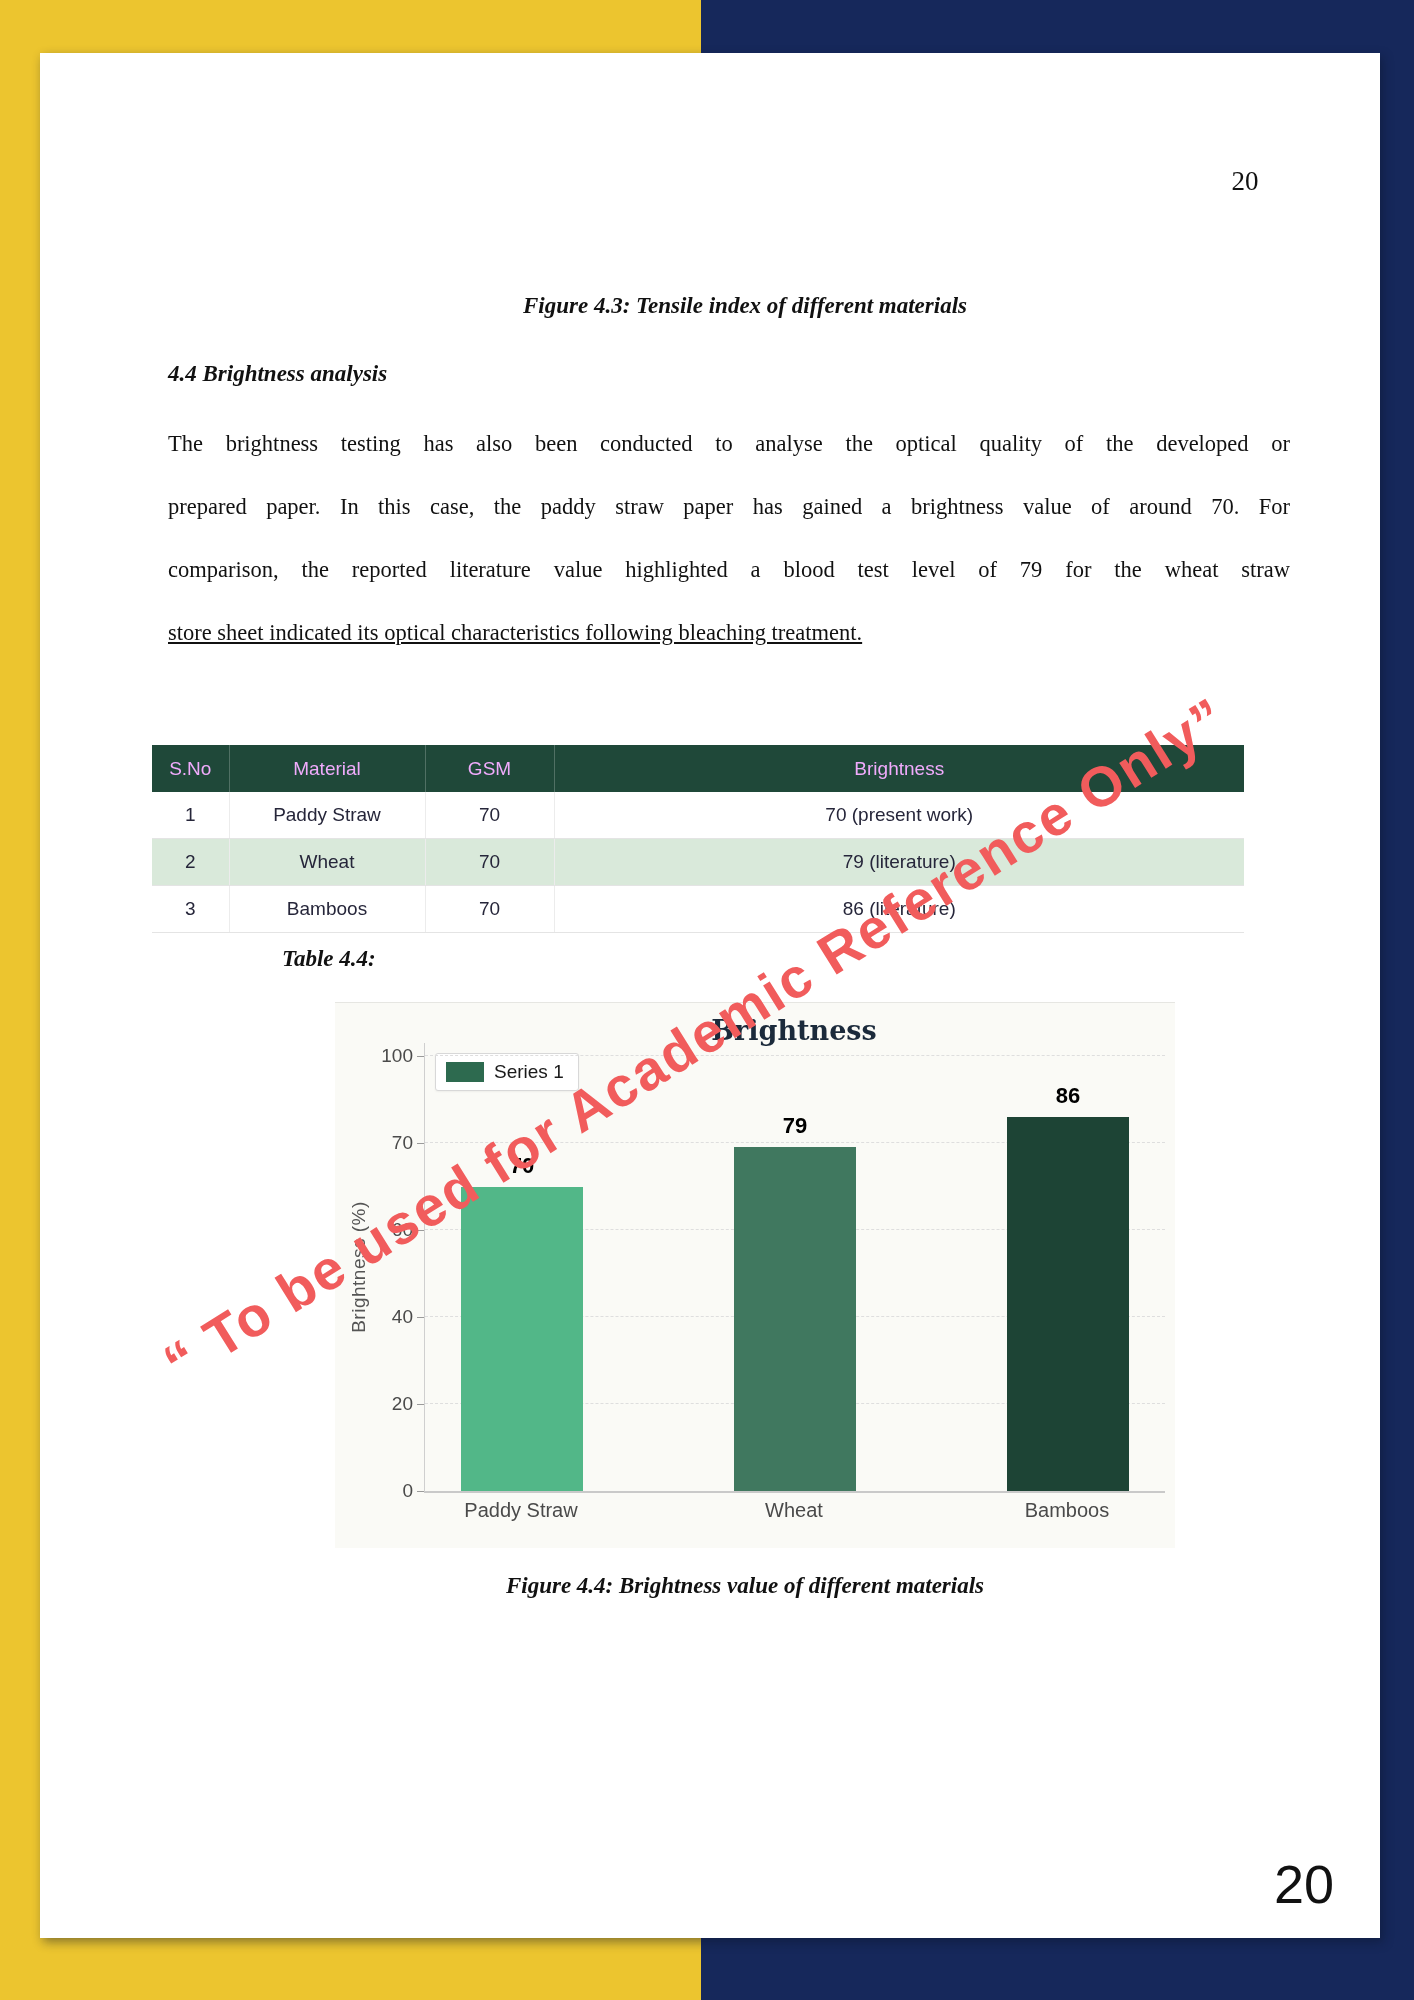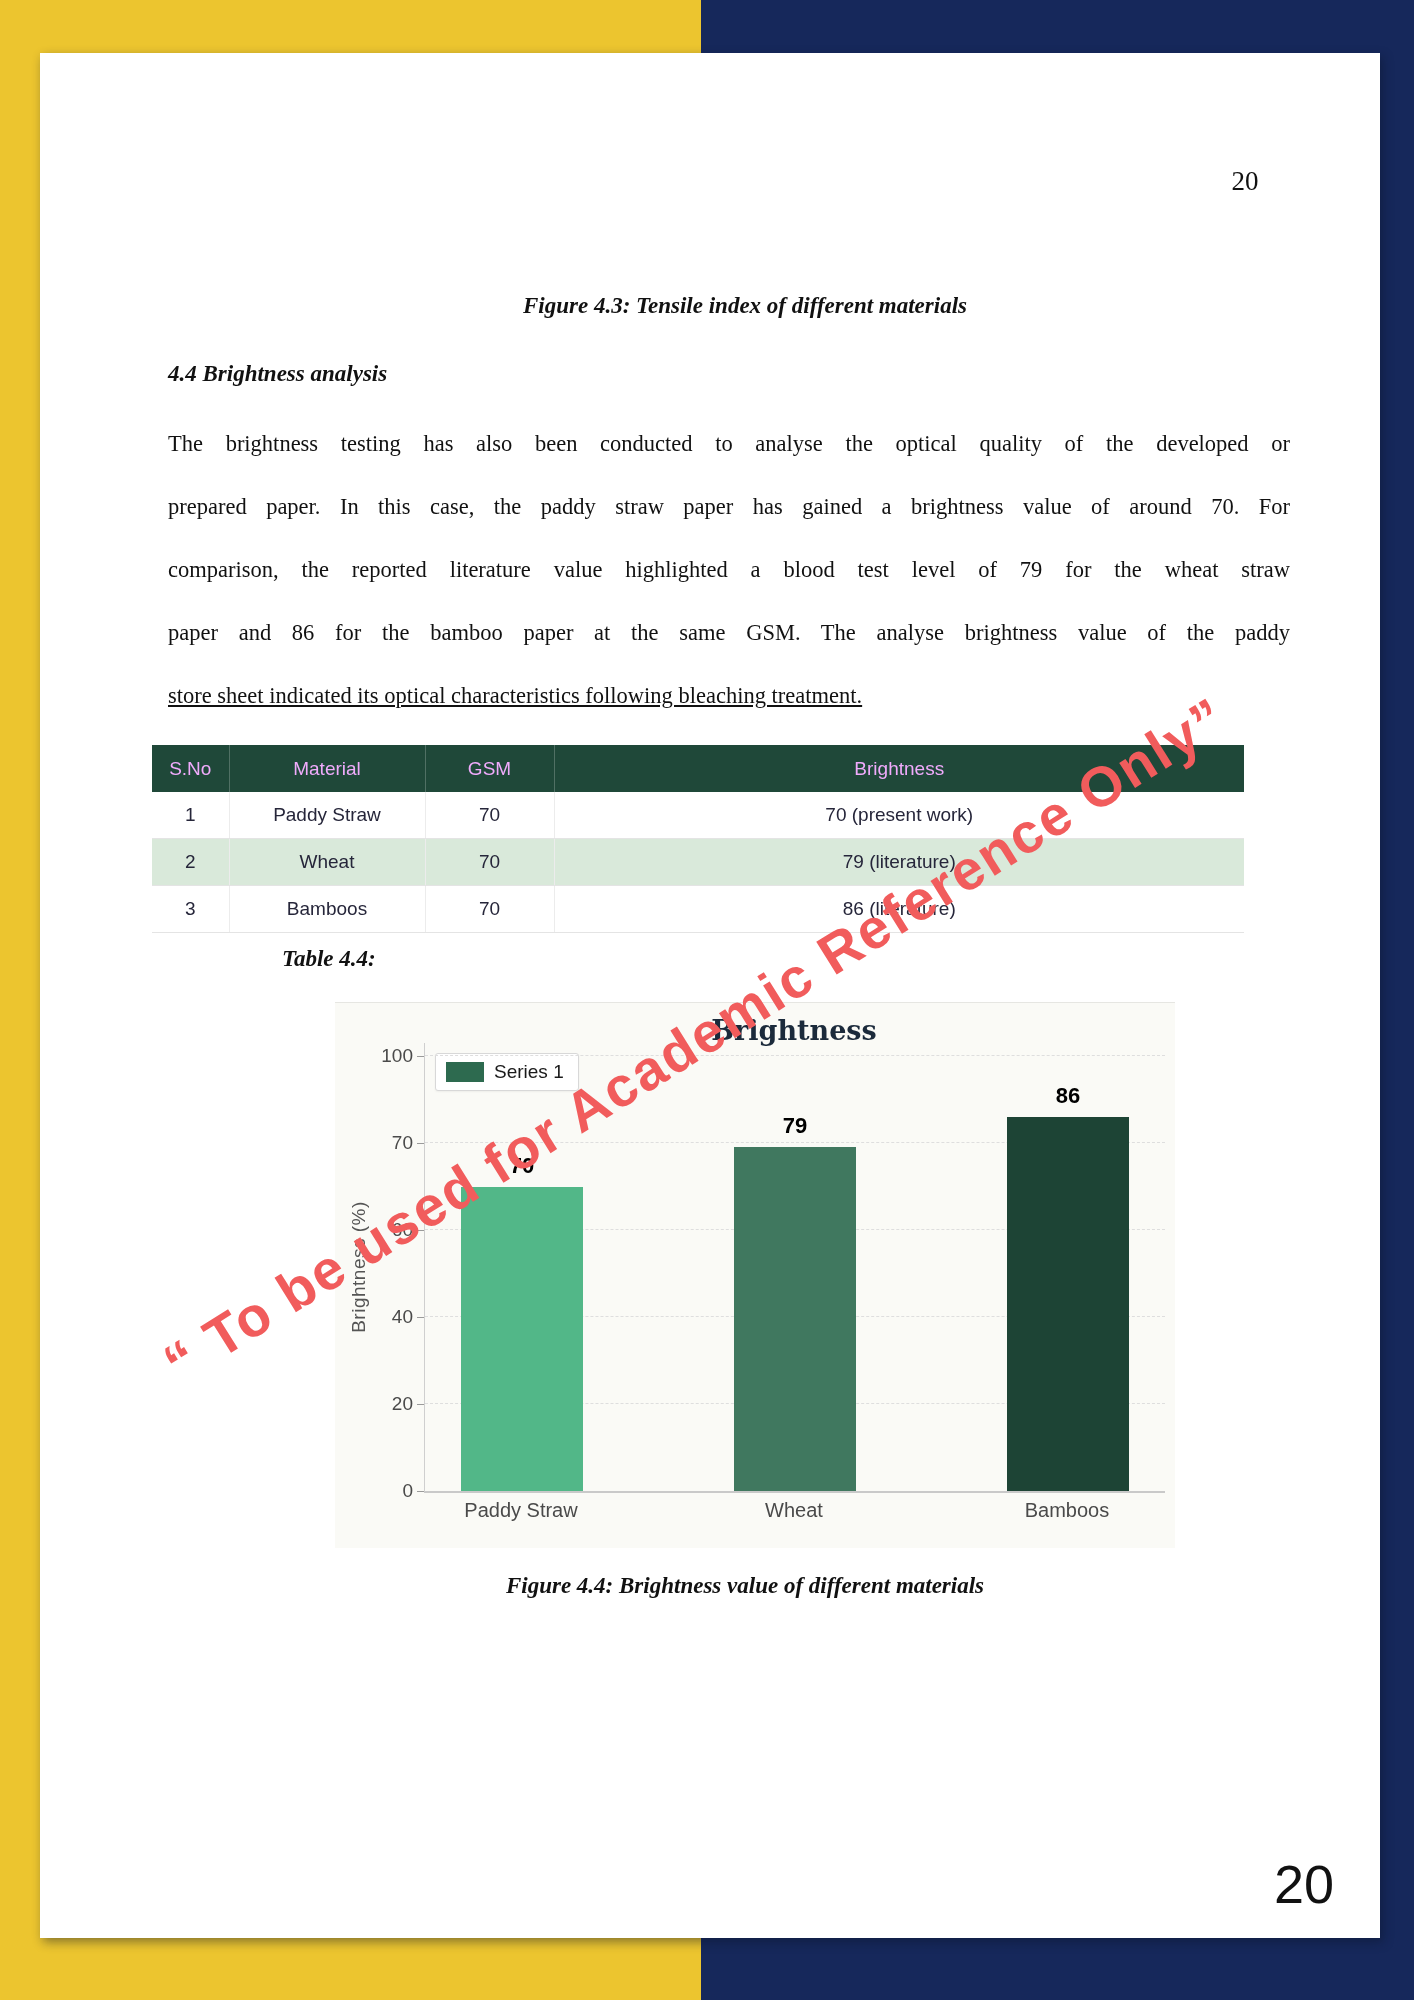--- a/index.html
+++ b/index.html
@@ -71,21 +71,20 @@
   <div class="pagenum-top">20</div>
 
   <div class="fig-caption cap43">Figure 4.3: Tensile index of different materials</div>
 
   <div class="sec-heading">4.4 Brightness analysis</div>
 
   <div class="para">
     <div class="jline">The brightness testing has also been conducted to analyse the optical quality of the developed or</div>
     <div class="jline">prepared paper. In this case, the paddy straw paper has gained a brightness value of around 70. For</div>
     <div class="jline">comparison, the reported literature value highlighted a blood test level of 79 for the wheat straw</div>
-    <div class="jline">paper and 86 for the bamboo paper at the same GSM. The analyse brightness value of the paddy</div>
     <div class="jline-last">store sheet indicated its optical characteristics following bleaching treatment.</div>
   </div>
 
   <table class="dtable">
     <colgroup>
         <col class="col-sno">
         <col class="col-mat">
         <col class="col-gsm">
         <col class="col-bri">
       </colgroup>

